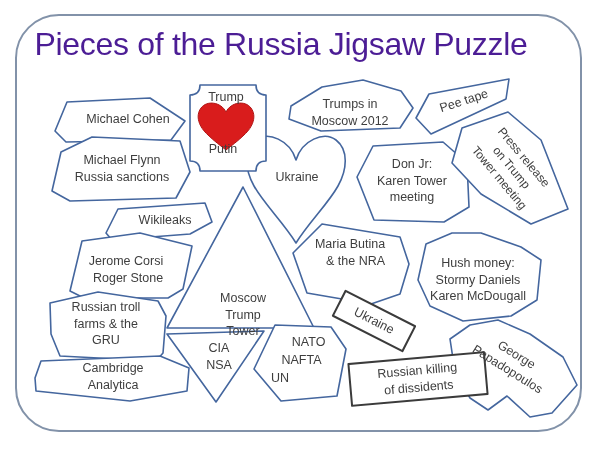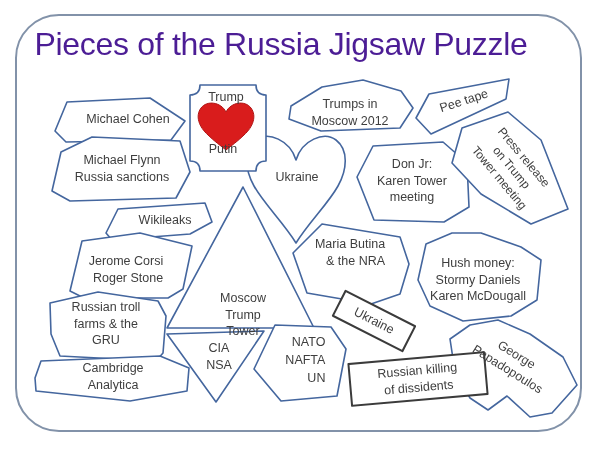--- a/index.html
+++ b/index.html
@@ -19,21 +19,21 @@
   .title{
     position:absolute;left:281px;top:26px;transform:translateX(-50%);
     font-size:32px;color:#4c1d95;white-space:nowrap;letter-spacing:-0.3px;
   }
   .lbl{
     position:absolute;color:#3e3e3e;font-size:12.5px;line-height:1.32;
     text-align:center;white-space:pre-line;transform:translate(-50%,-50%);
   }
   .lbl-pre{
     position:absolute;color:#3e3e3e;font-size:12.5px;line-height:1.45;
-    text-align:right;white-space:pre;
+    text-align:left;white-space:pre;
   }
 </style>
 </head>
 <body>
 
 <div class="frame"></div>
 
 <svg class="canvas" width="600" height="455" viewBox="0 0 600 455">
 
   <polygon class="piece" points="243,187 314,328 167,328"></polygon>

